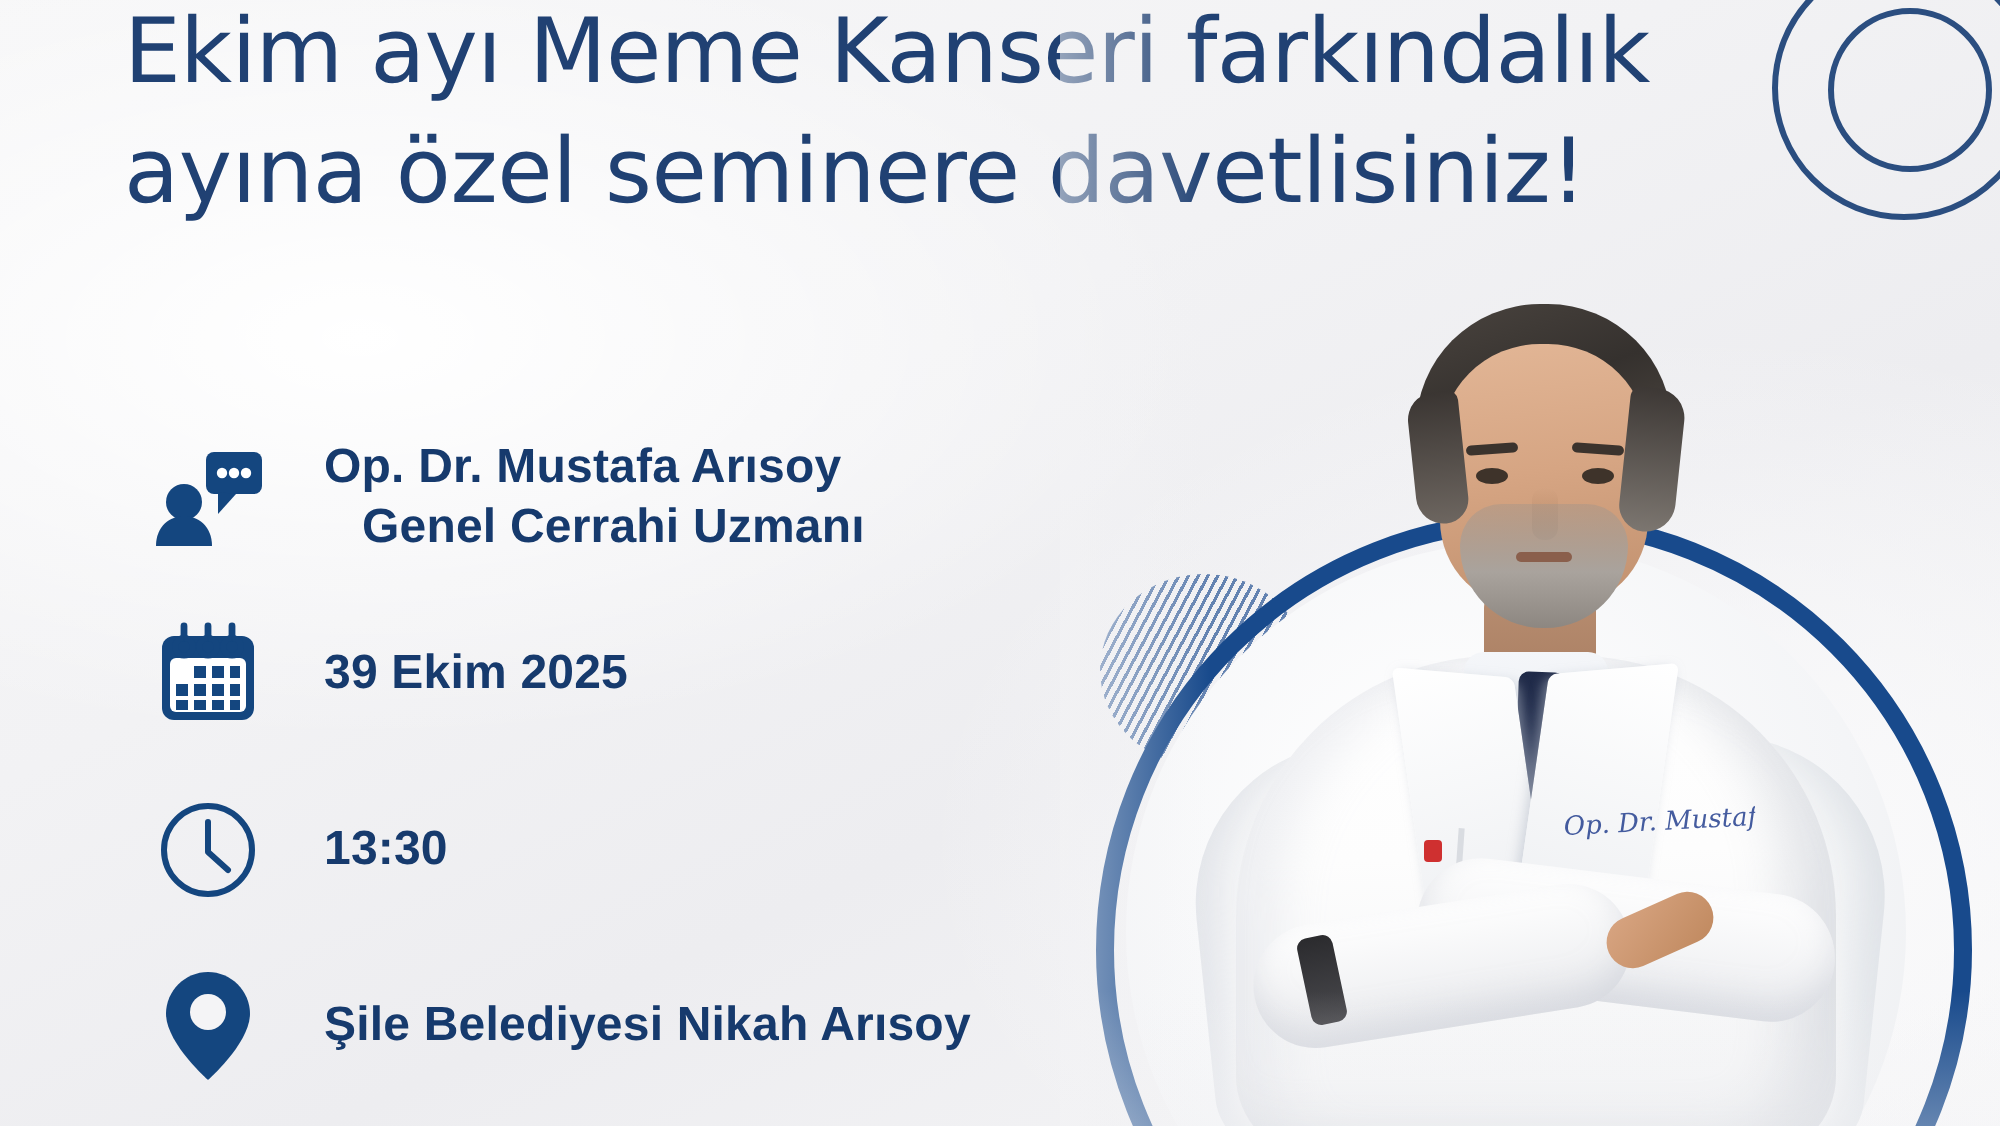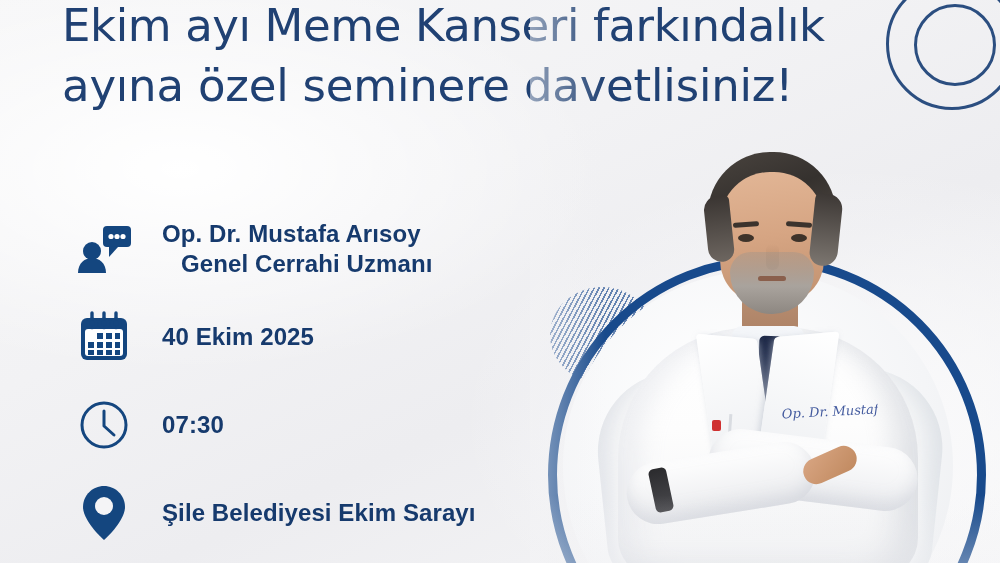--- a/index.html
+++ b/index.html
@@ -377,42 +377,42 @@
               <rect x="29" y="32" width="6" height="6"></rect>
               <rect x="38" y="32" width="5" height="6"></rect>
             <rect x="11" y="40" width="6" height="5"></rect>
               <rect x="20" y="40" width="6" height="5"></rect>
               <rect x="29" y="40" width="6" height="5"></rect>
               <rect x="38" y="40" width="5" height="5"></rect>
           </g>
         </svg>
       </div>
       <div class="info-text">
-        <span>40 Ekim 2025</span>
+        <span>39 Ekim 2025</span>
       </div>
     </div>
 
     <div class="info-row">
       <div class="info-icon">
         <svg width="52" height="52" viewBox="0 0 52 52" aria-hidden="true">
           <circle cx="26" cy="26" r="22" fill="none" stroke="#14467f" stroke-width="3"></circle>
           <path d="M26 12 L26 27 L36 36" fill="none" stroke="#14467f" stroke-width="3" stroke-linecap="round" stroke-linejoin="round"></path>
         </svg>
       </div>
       <div class="info-text">
-        <span>07:30</span>
+        <span>13:30</span>
       </div>
     </div>
 
     <div class="info-row">
       <div class="info-icon">
         <svg width="46" height="58" viewBox="0 0 46 58" aria-hidden="true">
           <path d="M23 2 C11.5 2 2 11.4 2 22.9 C2 37.5 23 56 23 56 C23 56 44 37.5 44 22.9 C44 11.4 34.5 2 23 2 Z" fill="#14467f"></path>
           <circle cx="23" cy="22" r="9" fill="#f4f4f6"></circle>
         </svg>
       </div>
       <div class="info-text">
-        <span>Şile Belediyesi Ekim Sarayı</span>
+        <span>Şile Belediyesi Nikah Arısoy</span>
       </div>
     </div>
 
   </div>
 </div>
 
 </body></html>

